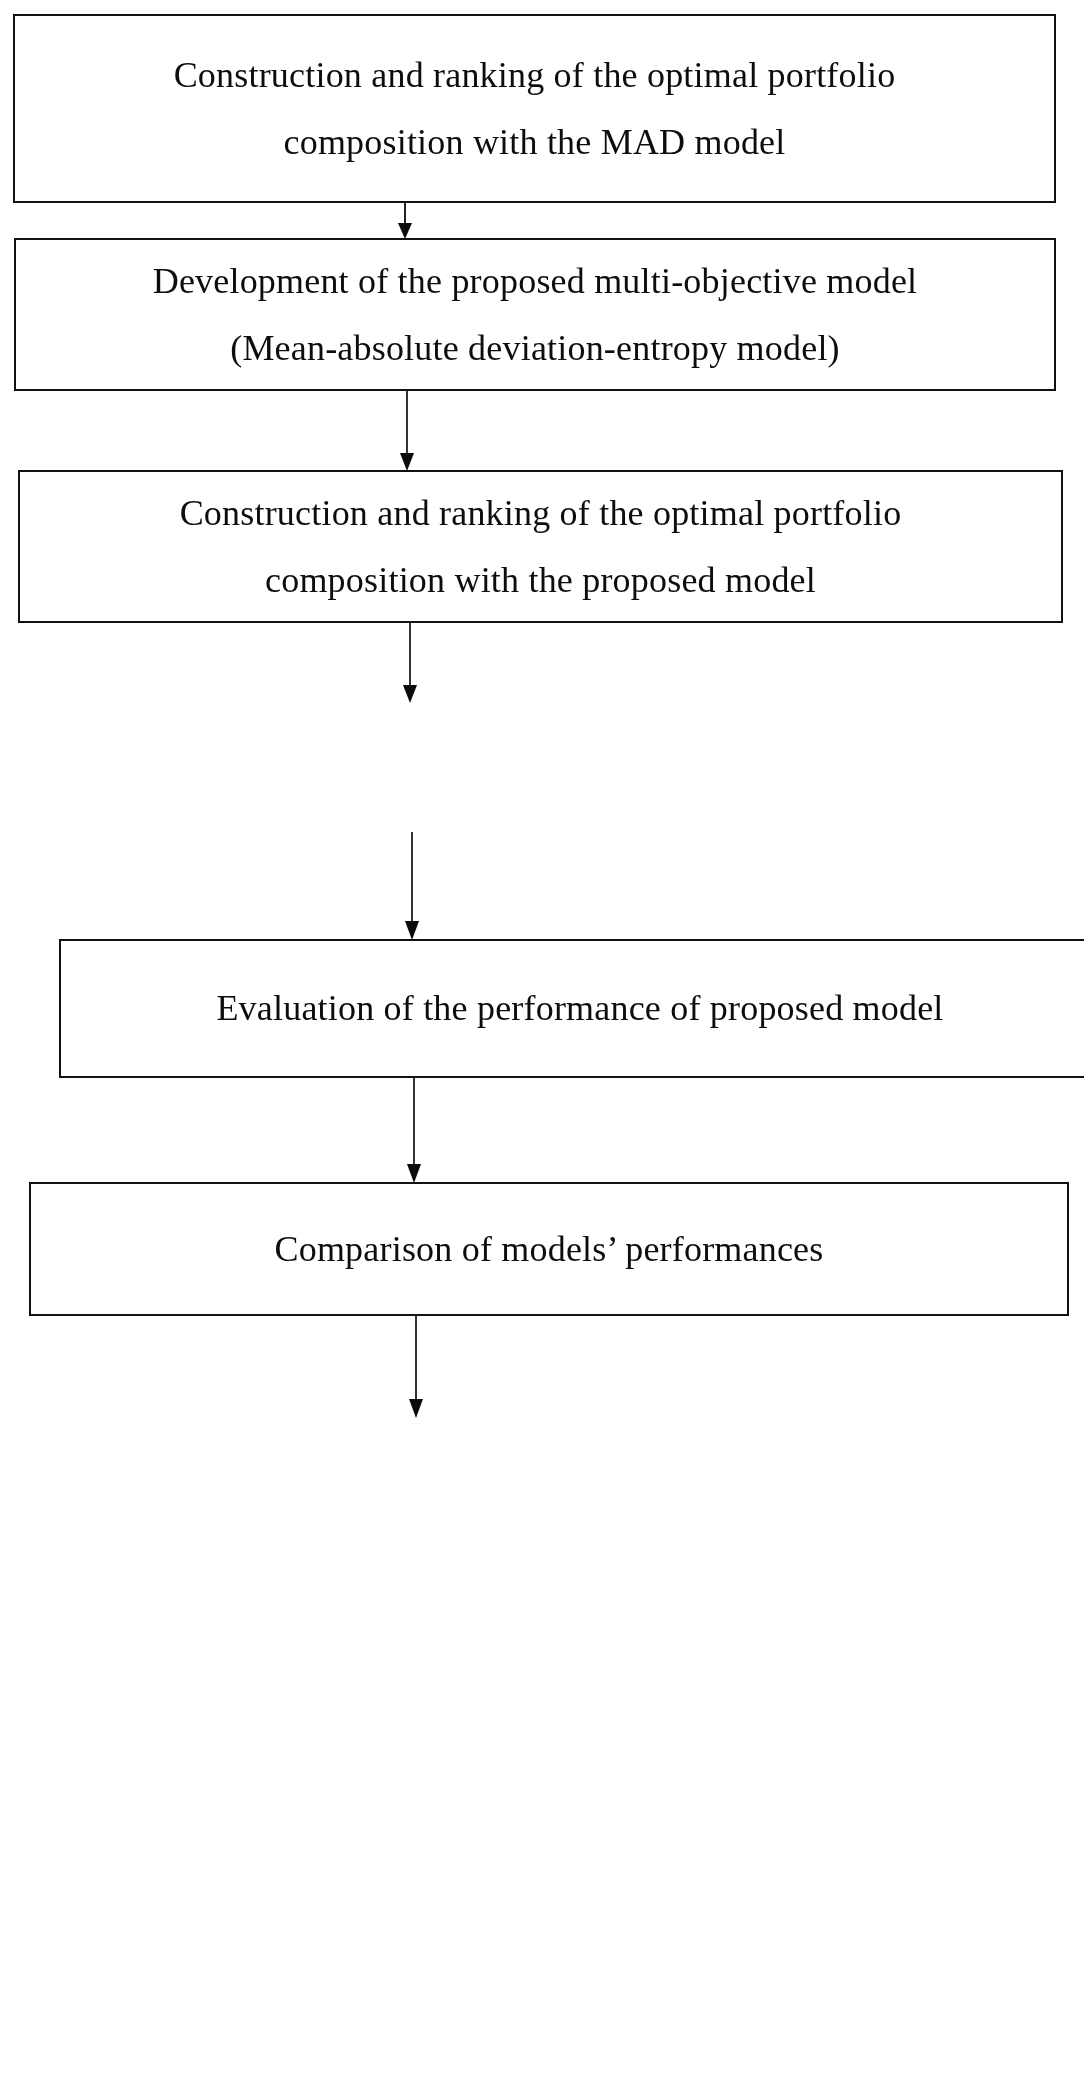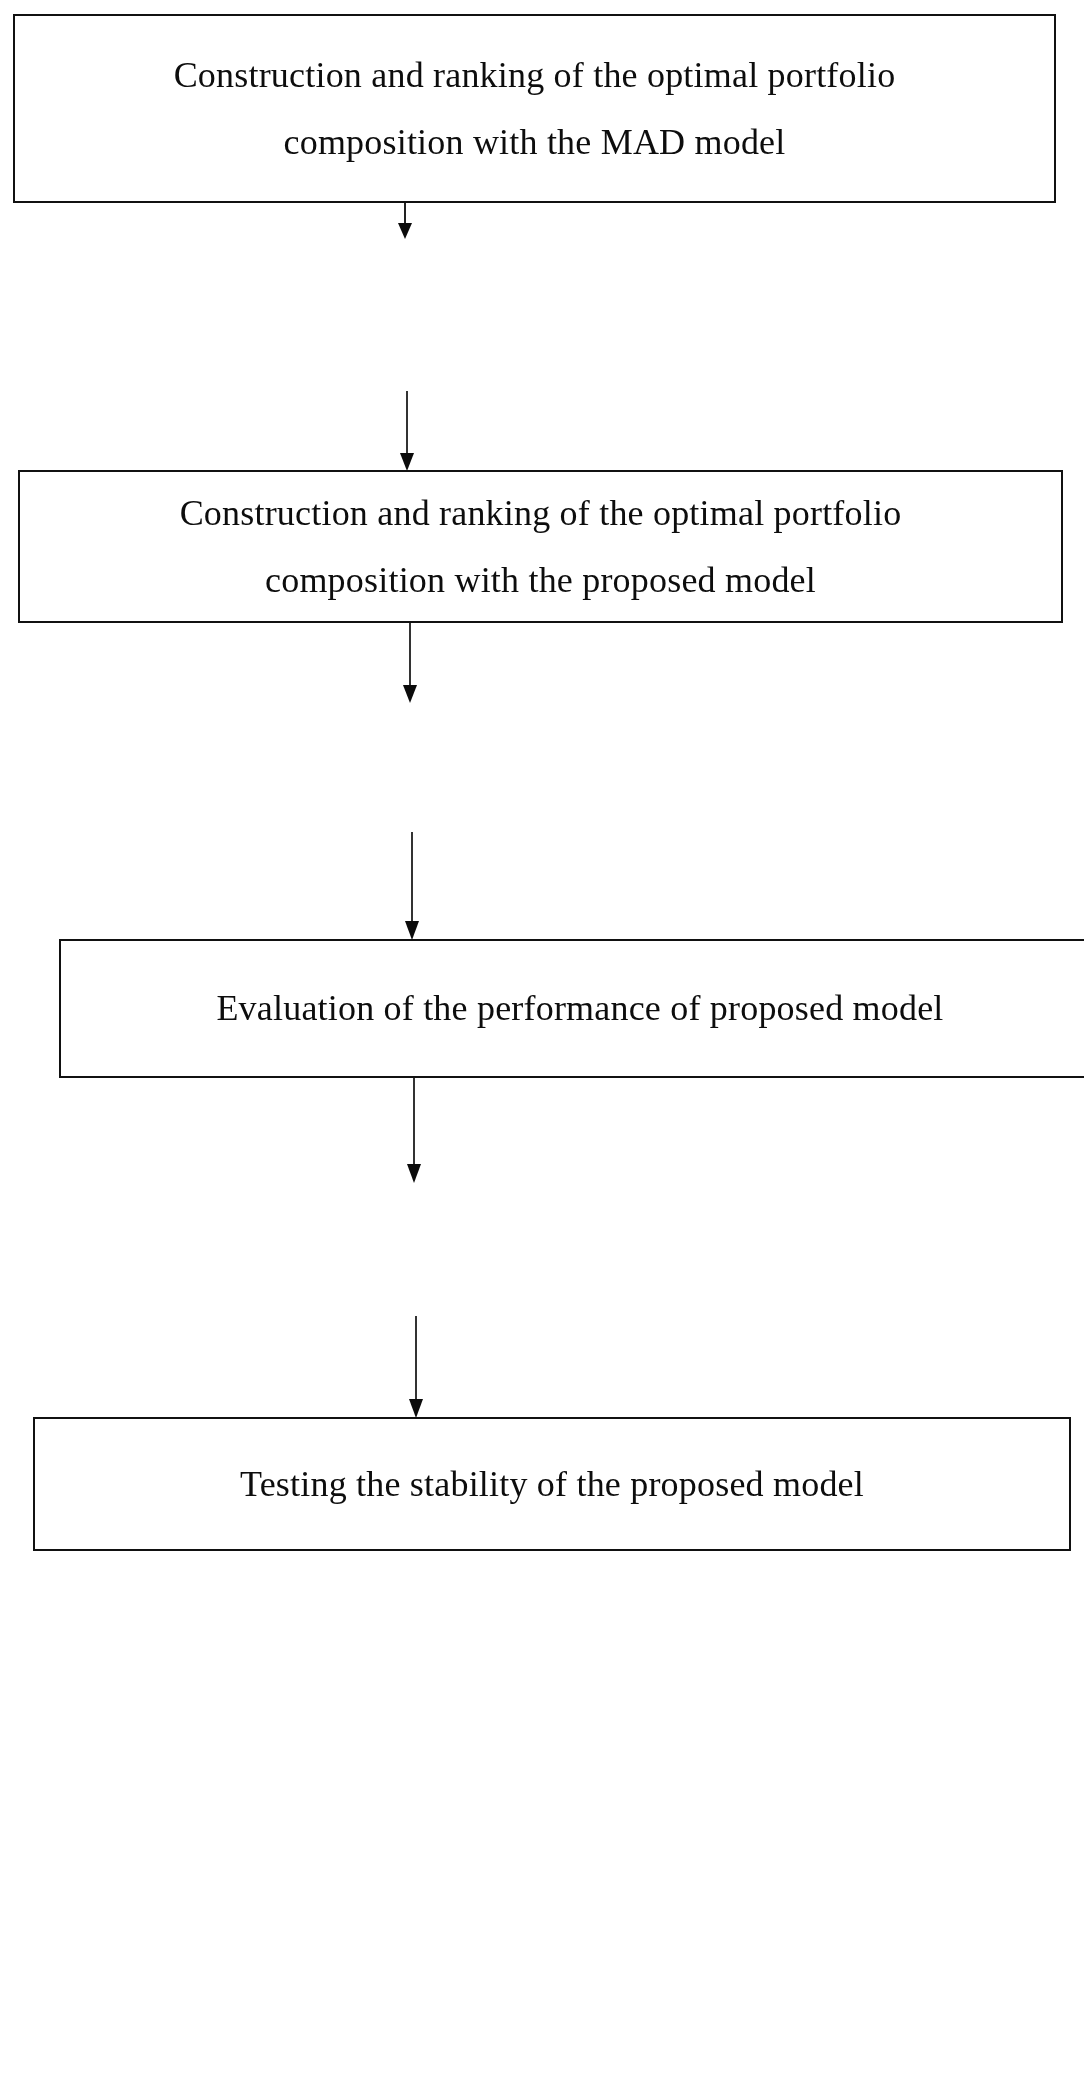--- a/index.html
+++ b/index.html
@@ -53,35 +53,39 @@
 </head>
 <body>
 
 <div id="flowchart">
 
   <div class="node" style="left:13px; top:14px; width:1043px; height:189px;">
     <span class="node-label">Construction and ranking of the optimal portfolio
 composition with the MAD model</span>
   </div>
 
+  <div class="node" style="left:14px; top:238px; width:1042px; height:153px;">
+    <span class="node-label">Development of the proposed multi-objective model
+(Mean-absolute deviation-entropy model)</span>
+  </div>
 
   <div class="node" style="left:18px; top:470px; width:1045px; height:153px;">
     <span class="node-label">Construction and ranking of the optimal portfolio
 composition with the proposed model</span>
   </div>
 
 
   <div class="node" style="left:23px; top:939px; width:1042px; height:139px;margin-left:36px;">
     <span class="node-label">Evaluation of the performance of proposed model</span>
   </div>
 
+  <div class="node" style="left:29px; top:1182px; width:1040px; height:134px;">
+    <span class="node-label">Comparison of models’ performances</span>
+  </div>
 
-  <div class="node" style="left:33px; top:1417px; width:1038px; height:134px;">
-    <span class="node-label">Testing the stability of the proposed model</span>
-  </div>
 
   <div class="connector" style="left:394px; top:203px; width:22px; height:37px;">
     <svg width="22" height="37" viewBox="0 0 22 37">
       <line x1="11" y1="0" x2="11" y2="24" stroke="#222222" stroke-width="2"></line>
       <polygon points="11,36 4,20 18,20" fill="#0b0b0b"></polygon>
     </svg>
   </div>
 
   <div class="connector" style="left:396px; top:391px; width:22px; height:81px;">
     <svg width="22" height="81" viewBox="0 0 22 81">

